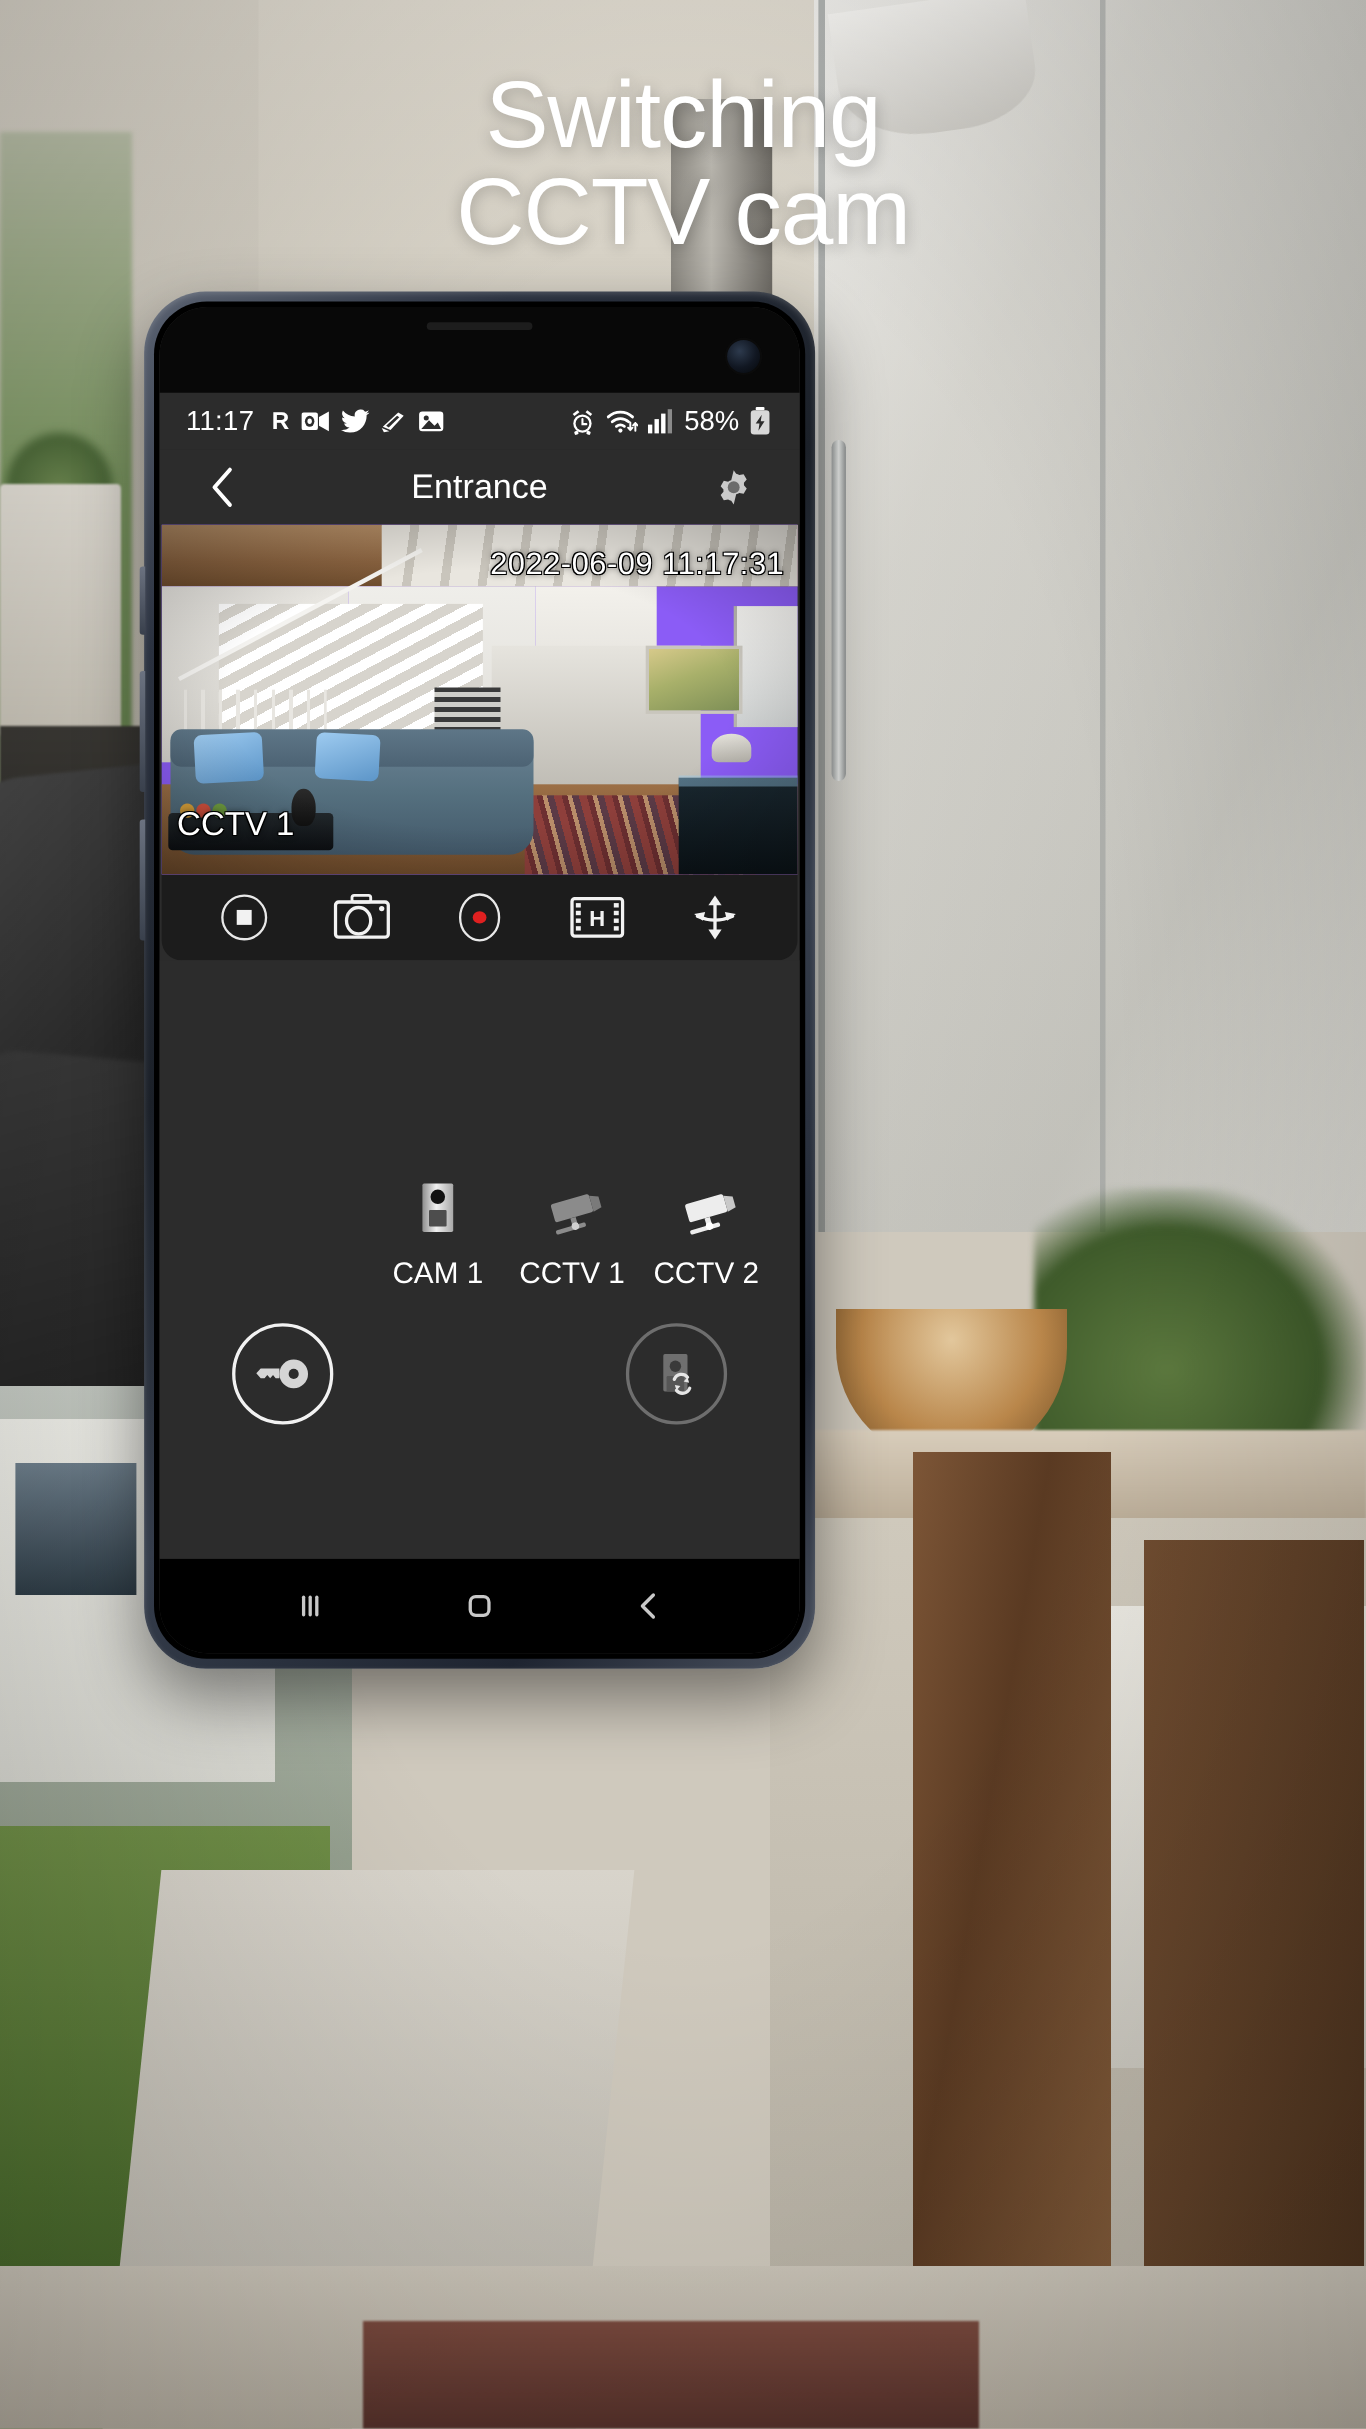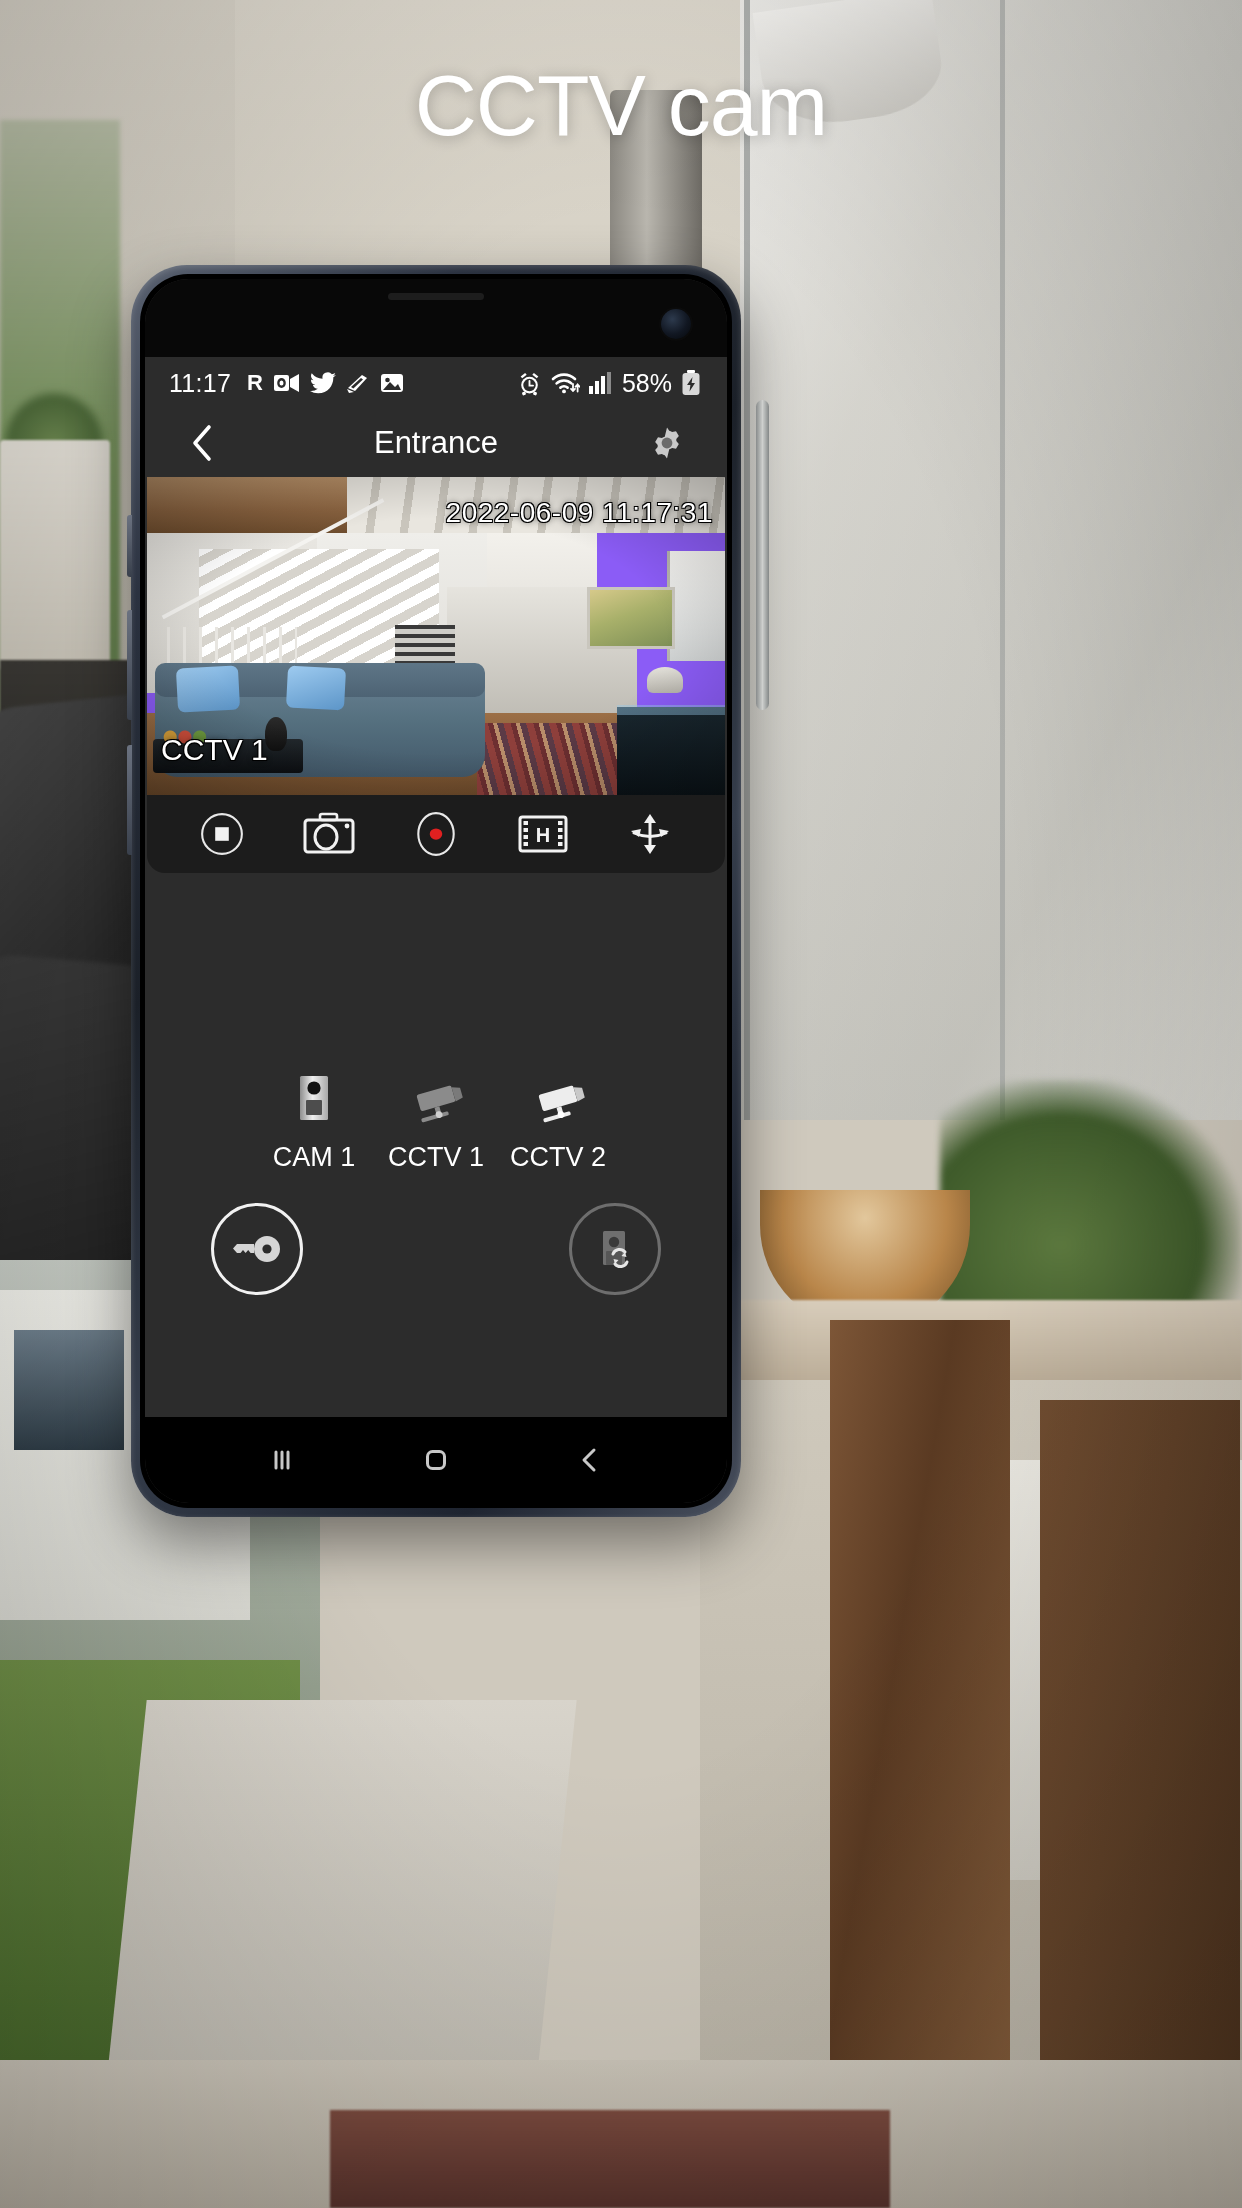--- a/index.html
+++ b/index.html
@@ -351,21 +351,21 @@
   
   #app-body {
     position: relative;
     flex: 1;
     background: #2c2c2c;
   }
   #cam-row {
     position: absolute;
     left: 0; right: 0; top: 195px;
     display: flex;
-    justify-content: center;
+    justify-content: flex-end;
     padding: 0 24px;
   }
   .cam-item {
     width: 122px;
     display: flex;
     flex-direction: column;
     align-items: center;
     gap: 12px;
     cursor: pointer;
   }
@@ -441,20 +441,21 @@
   <div class="bgw bg-lowerR"></div>
   <div class="bgw bg-garage"></div>
   <div class="bgw bg-gateR"></div>
   <div class="bgw bg-gate2"></div>
   <div class="bgw bg-floorbot"></div>
   <div class="bgw bg-rugbot"></div>
   <div class="bgw bg-vig"></div>
 </div>
 
 <div id="headline">
+  <span class="hl">Switching</span>
   <span class="hl">CCTV cam</span>
 </div>
 
 <div id="phone">
   <div class="side-btn" id="side-1"></div>
   <div class="side-btn" id="side-2"></div>
   <div class="side-btn" id="side-3"></div>
 
   <div id="phone-inner">
     <div id="screen">

